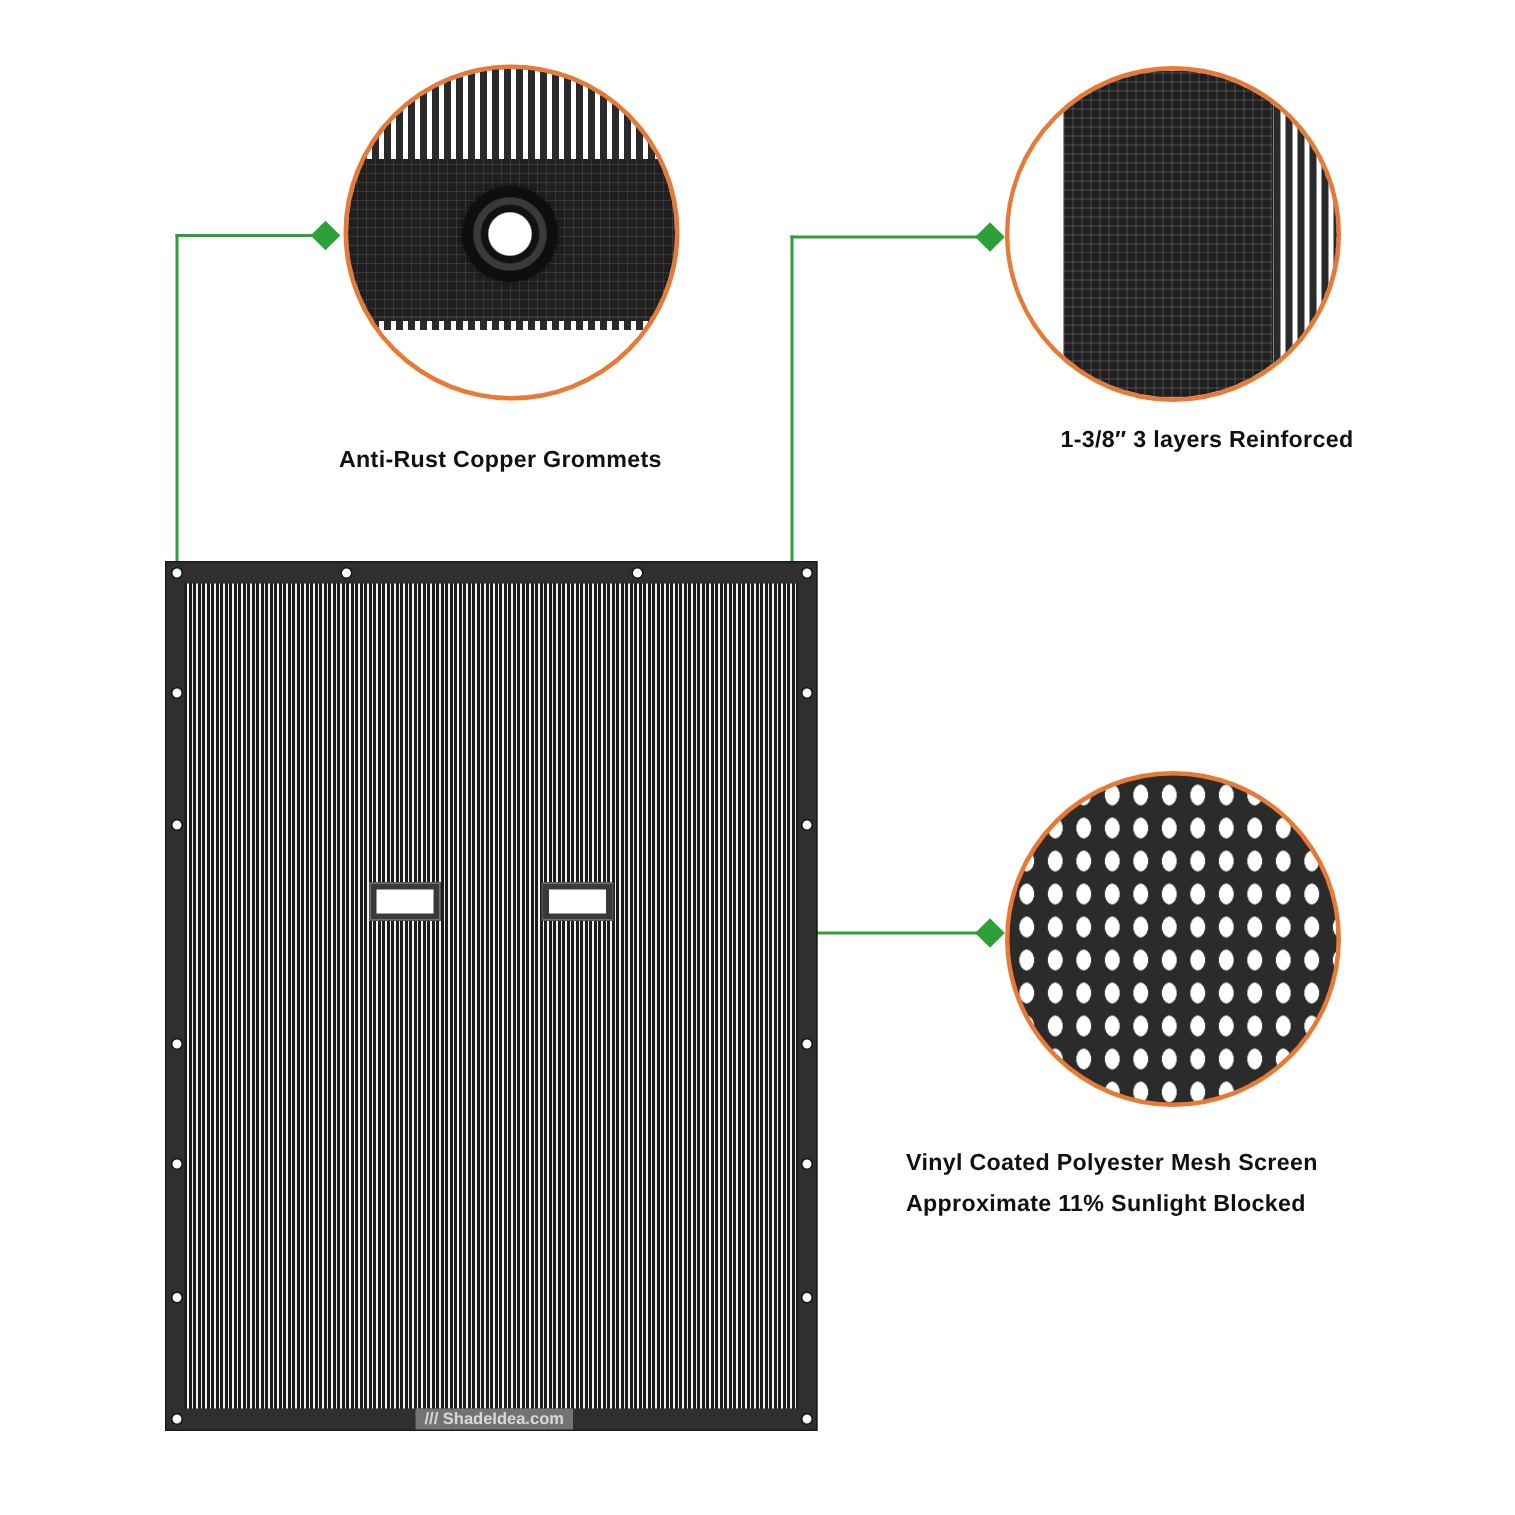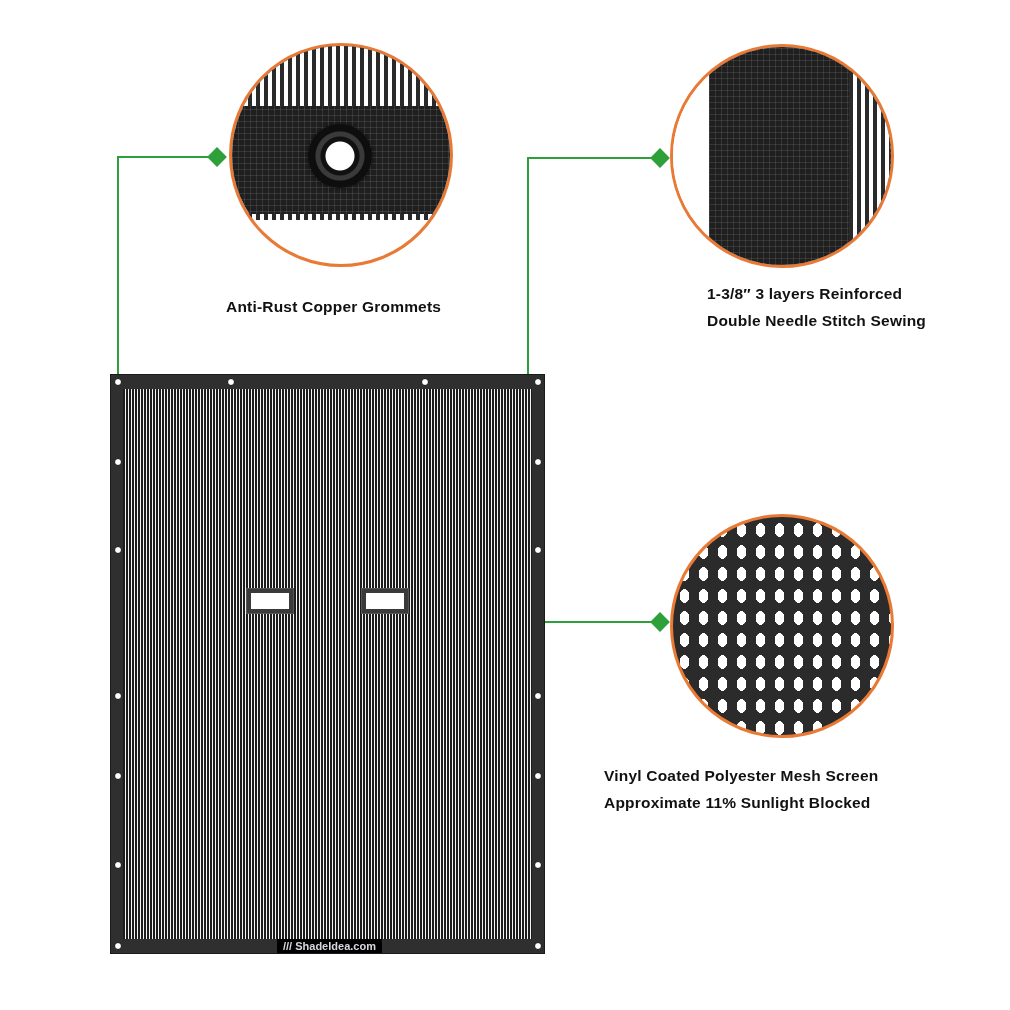--- a/index.html
+++ b/index.html
@@ -70,21 +70,21 @@
       position: absolute; width: 8px; height: 8px; border-radius: 50%;
       background: #ffffff; border: 1px solid #111;
       transform: translate(-50%, -50%);
     }
     .window {
       position: absolute; background: #ffffff; border: 4px solid #3a3a3a;
       box-shadow: 0 0 0 1px #555;
     }
     .brand {
       position: absolute; left: 166px; bottom: 0px; height: 14px; padding: 0 6px;
-      background: #000000; color: #d8d8e0; font-size: 11px; font-weight: bold;
+      background: #737373; color: #d8d8e0; font-size: 11px; font-weight: bold;
       line-height: 14px; white-space: nowrap;
     }
   </style>
 </head>
 <body>
 
 <div class="line" style="left:117px; top:156px; width:2px; height:224px;"></div>
 <div class="line" style="left:117px; top:156px; width:100px; height:2px;"></div>
 <div class="diamond" style="left:210px; top:150px;"></div>
 
@@ -109,21 +109,20 @@
 </div>
 
 <div class="circle coarse-mesh" style="left:670px; top:514px; width:224px; height:224px;"></div>
 
 <div class="caption" style="left:226px; top:293px;">
   <div>Anti-Rust Copper Grommets</div>
 </div>
 
 <div class="caption" style="left:665px; top:280px;margin-left:42px;">
   <div>1-3/8″ 3 layers Reinforced</div>
-  <div>Double Needle Stitch Sewing</div>
 </div>
 
 <div class="caption" style="left:604px; top:762px;">
   <div>Vinyl Coated Polyester Mesh Screen</div>
   <div>Approximate 11% Sunlight Blocked</div>
 </div>
 
 <div class="panel">
   <div class="panel-mesh"></div>
 

